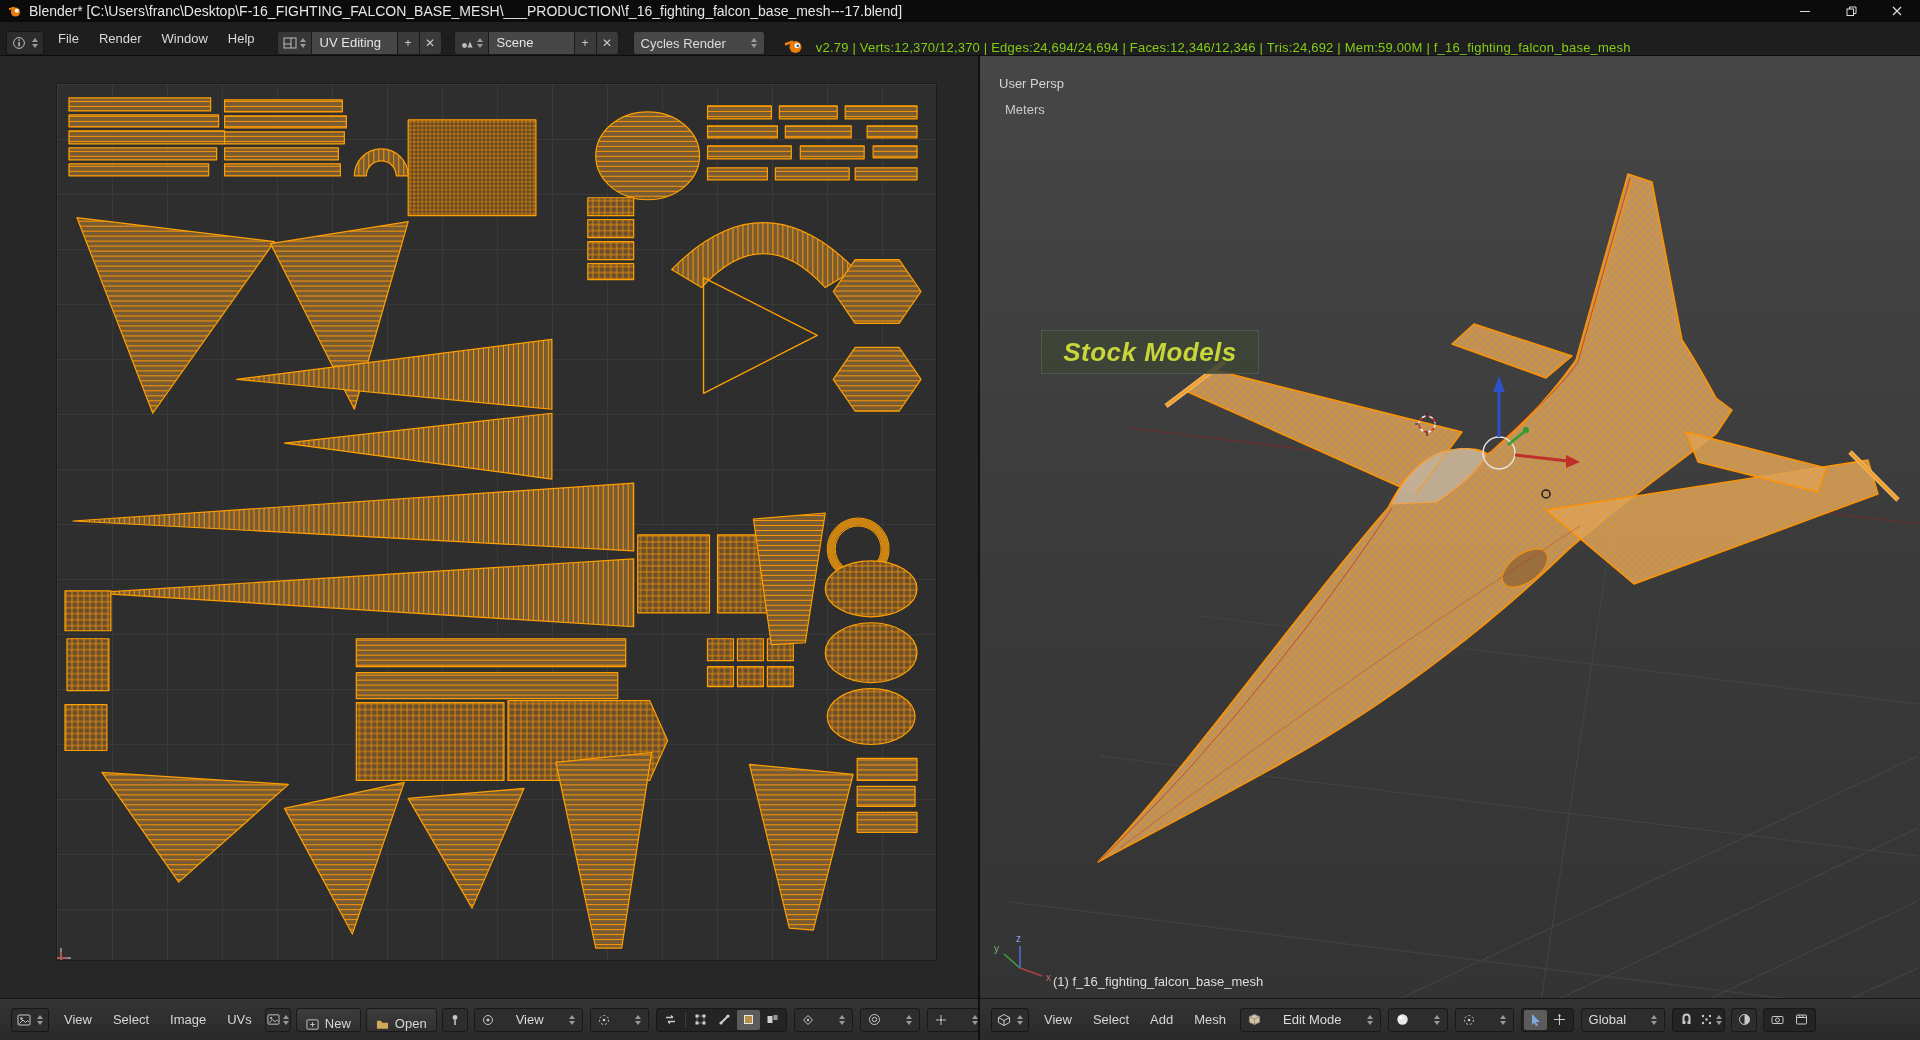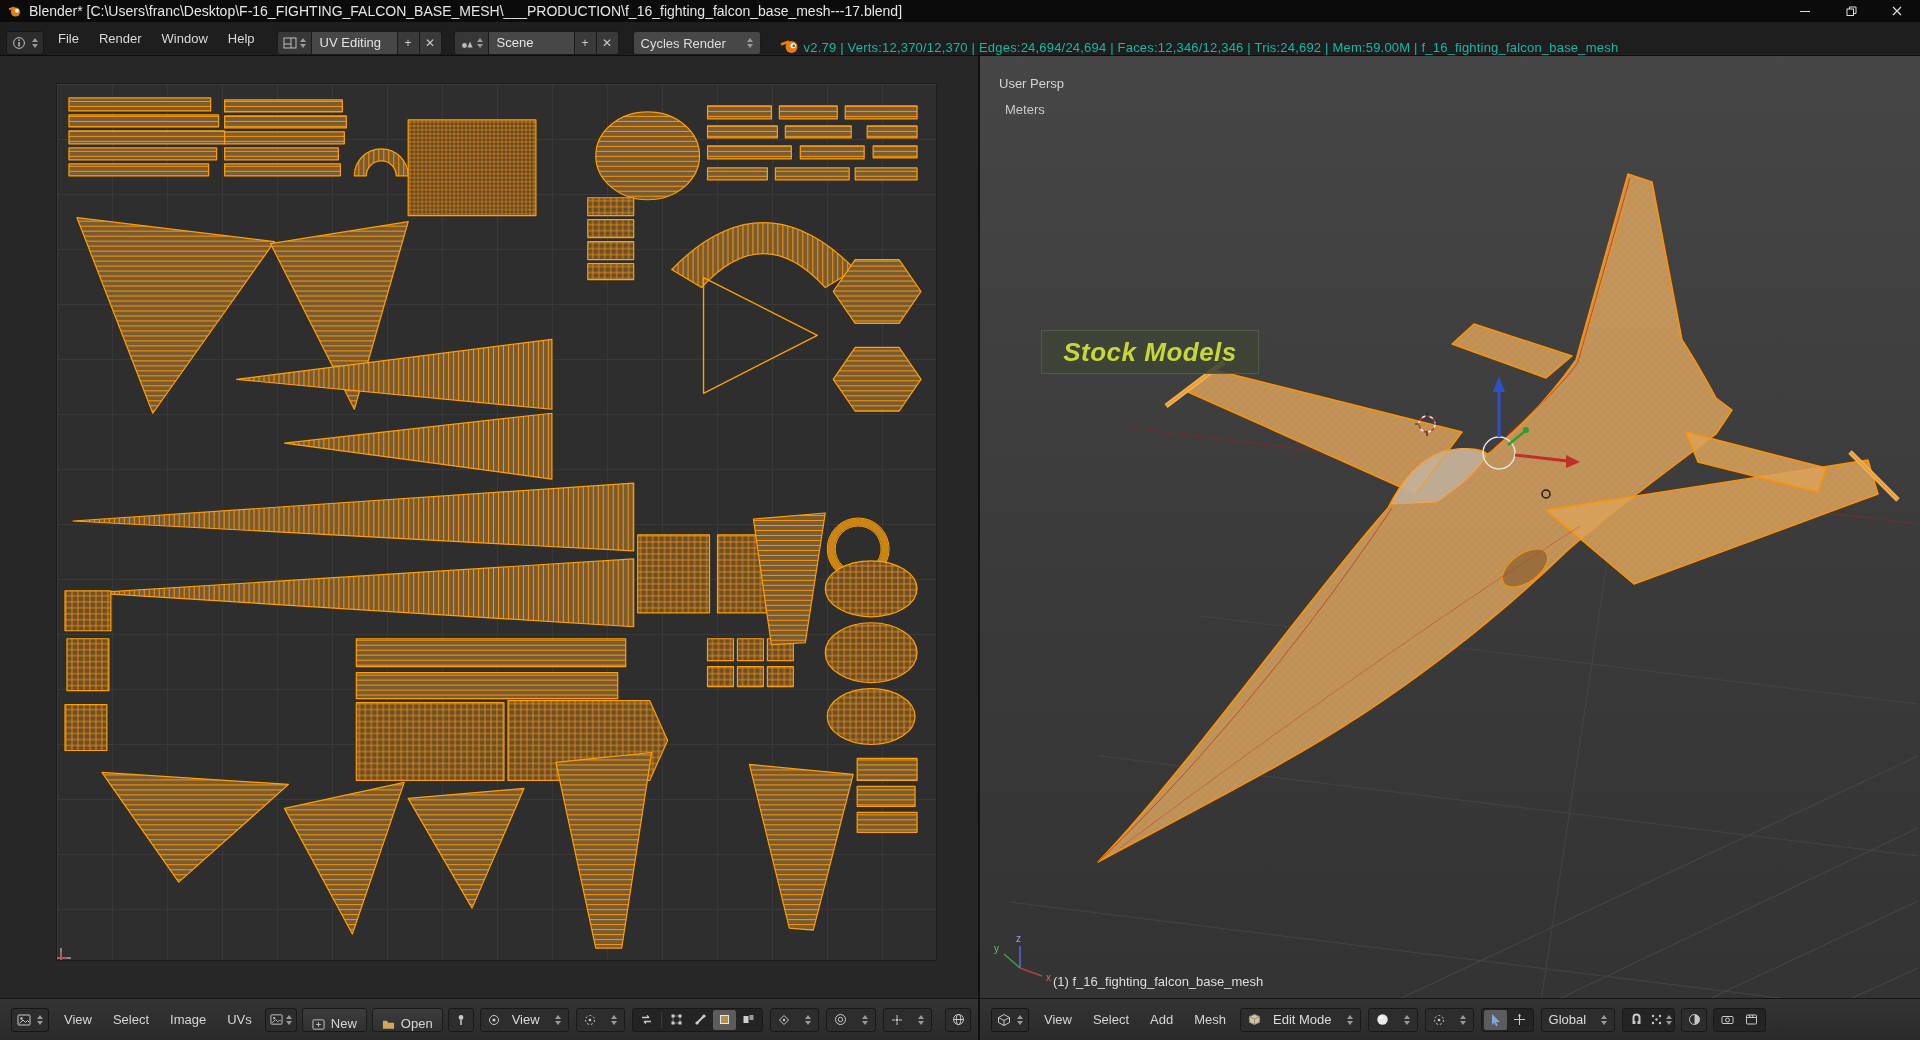--- a/index.html
+++ b/index.html
@@ -27,24 +27,24 @@
   .arr .u{border-bottom:4px solid #9a9a9a}
   .arr .d{border-top:4px solid #9a9a9a}
   .selector{display:flex;align-items:center;height:24px;margin-left:12px}
   .sel-btn{display:flex;align-items:center;height:24px;background:#373737;border:1px solid #1b1b1b;
     border-radius:3px 0 0 3px;padding:0 5px}
   .sel-field{height:24px;line-height:22px;background:#474747;border:1px solid #1b1b1b;border-left:none;
     padding:0 14px 0 8px;min-width:86px;color:#e4e4e4}
   .sel-plus,.sel-x{width:22px;height:24px;background:#3a3a3a;border:1px solid #1b1b1b;border-left:none;
     display:flex;align-items:center;justify-content:center;color:#c9c9c9;font-size:12px}
   .sel-x{border-radius:0 3px 3px 0}
-  .drop{display:flex;align-items:center;gap:12px;background:#2d2d2d;border:1px solid #191919;
+  .drop{display:flex;align-items:center;gap:22px;background:#2d2d2d;border:1px solid #191919;
     border-radius:3px;height:24px;padding:0 7px;margin:0 3px;color:#dcdcdc;white-space:nowrap}
   .drop.engine{background:#474747;border-color:#1b1b1b;margin-left:14px;min-width:128px;justify-content:space-between}
-  .stats{margin-left:4px;white-space:nowrap;color:#14b8a6;letter-spacing:.2px}
+  .stats{margin-left:12px;white-space:nowrap;color:#84cc16;letter-spacing:.2px}
 
   
   .main{position:absolute;top:56px;left:0;width:1920px;height:984px}
   .uv-pane{position:absolute;left:0;top:0;width:978px;height:984px;background:#272727;overflow:hidden}
   .divider{position:absolute;left:978px;top:0;width:2px;height:984px;background:#101010}
   .vp-pane{position:absolute;left:980px;top:0;width:940px;height:984px;overflow:hidden;
     background:linear-gradient(#464646,#3a3a3a 55%,#333333)}
   .uv-grid{position:absolute;left:56px;top:27px;width:881px;height:878px;background-color:#2e2e2e;
     background-image:linear-gradient(#393939 1px,transparent 1px),linear-gradient(90deg,#393939 1px,transparent 1px);
     background-size:55px 55px;border:1px solid #1c1c1c}

